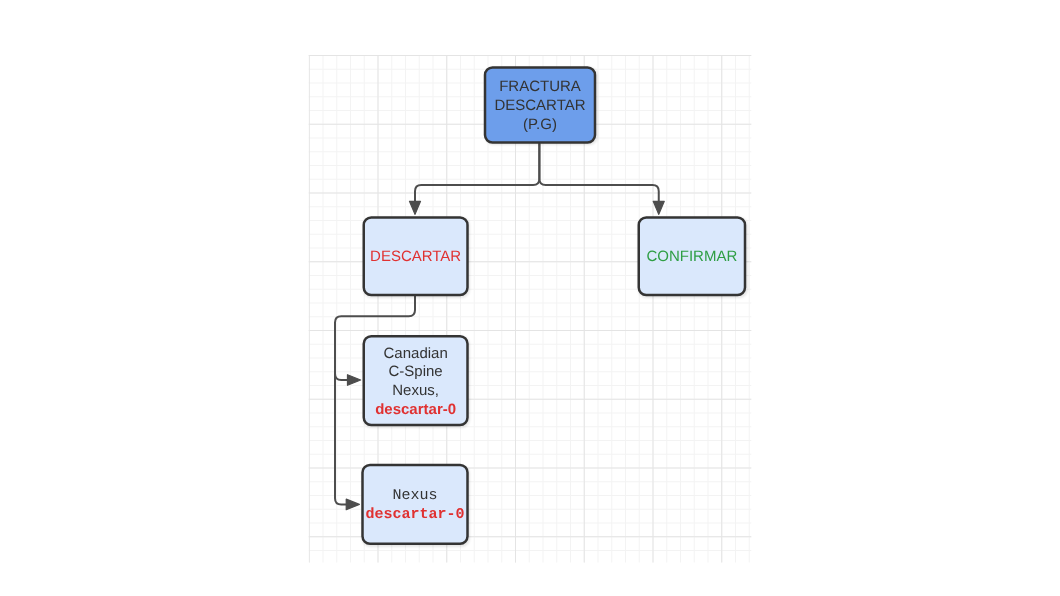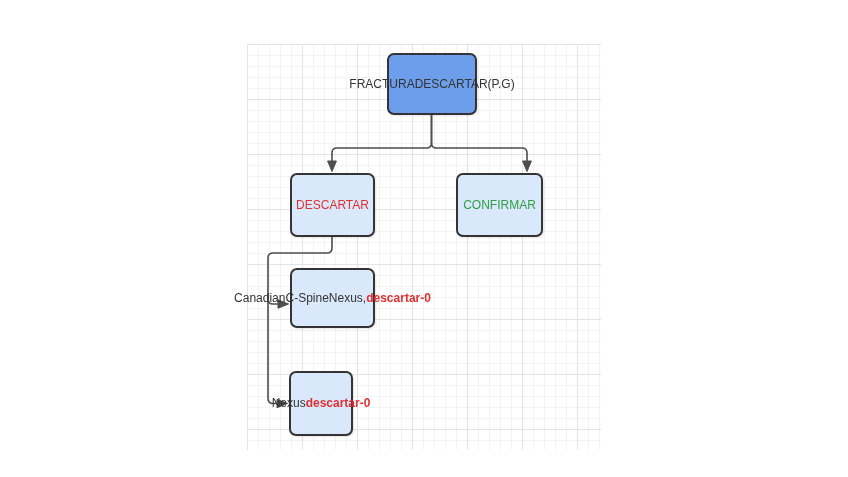--- a/index.html
+++ b/index.html
@@ -49,41 +49,41 @@
     stroke-width: 1;
     stroke-linejoin: round;
   }
   .node {
     position: absolute;
     box-sizing: border-box;
     border: 2px solid var(--node-border, #343434);
     border-radius: 7px;
     background: var(--node-fill, #dae8fc);
     display: flex;
-    flex-direction: row;
+    flex-direction: column;
     align-items: center;
     justify-content: center;
     text-align: center;
     font-size: 12px;
     line-height: 15px;
     color: var(--text-dark, #333333);
     box-shadow: 1px 1px 2px rgba(0,0,0,0.10);
     cursor: default;
   }
   .node.root { background: var(--root-fill, #6d9eeb); }
   .node .tline { white-space: nowrap; }
   .node .red   { color: var(--text-red, #e03131); text-align: right; }
   .node .green { color: var(--text-green, #2f9e44); }
   .node .tag   { color: var(--text-red, #e03131); font-weight: bold; white-space: nowrap; }
 
   #node-fractura  { left: 387px; top: 53px;  width: 90px; height: 62px; }
   #node-descartar { left: 290px; top: 173px; width: 85px; height: 64px; }
-  #node-confirmar { left: 456px; top: 173px; width: 87px; height: 64px; }
-  #node-canadian  { left: 290px; top: 268px; width: 85px; height: 60px; }
-  #node-nexus     { left: 289px; top: 371px; width: 64px; height: 65px; }
+  #node-confirmar { left: 510px; top: 173px; width: 87px; height: 64px; }
+  #node-canadian  { left: 290px; top: 268px; width: 85px; height: 73px; }
+  #node-nexus     { left: 289px; top: 371px; width: 86px; height: 65px; font-family: Liberation Mono, monospace; }
 </style>
 </head>
 <body>
 
 <div class="screen">
 
   <div class="grid"></div>
 
   <svg class="edges" width="848" height="477" aria-hidden="true">
     <g>

